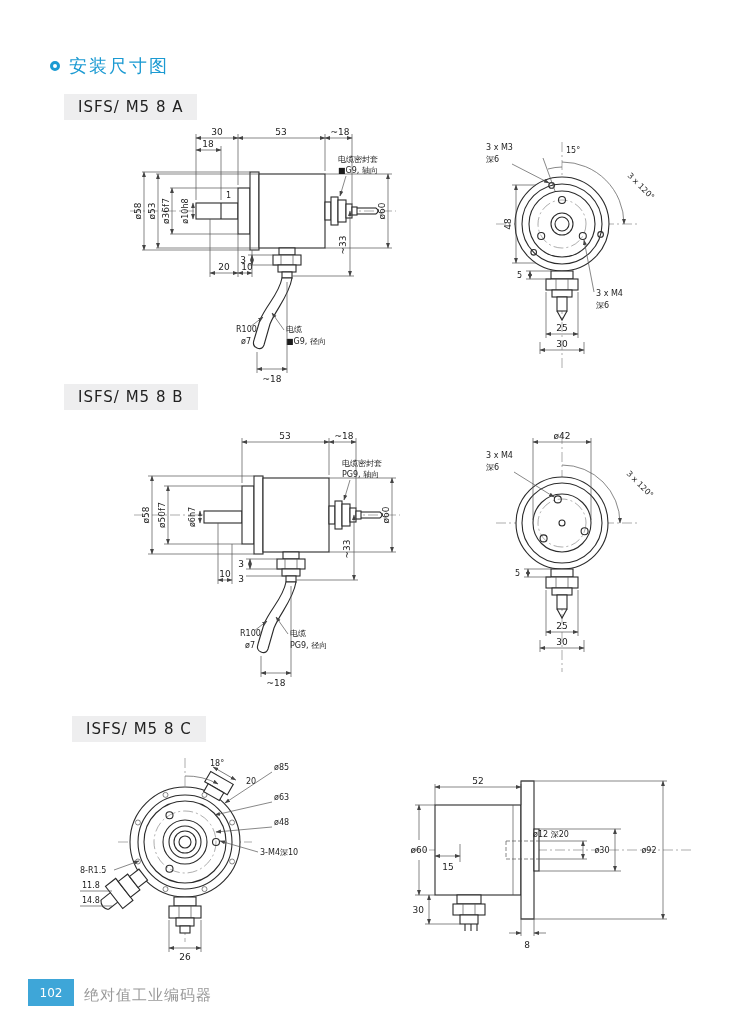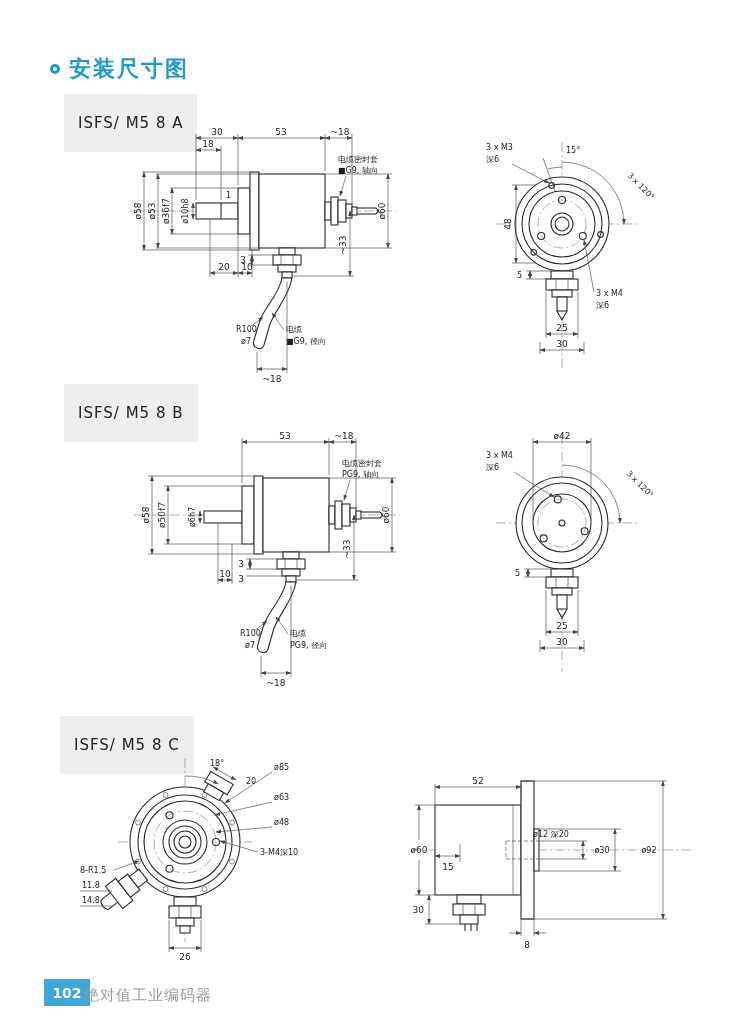--- a/index.html
+++ b/index.html
@@ -1,32 +1,32 @@
 <!DOCTYPE html>
 <html><head>
 <meta charset="utf-8">
 <style>
   *{margin:0;padding:0;box-sizing:border-box}
   html,body{width:750px;height:1018px;background:#fff;overflow:hidden}
   body{font-family:"DejaVu Sans","Liberation Sans",sans-serif;position:relative}
   .title-row{position:absolute;left:50px;top:54px;display:flex;align-items:center;gap:9px}
   .title-dot{width:10px;height:10px;border:3px solid #1b9ad2;border-radius:50%}
-  .title-text{color:#1b9ad2;font-size:22px;font-weight:bold;letter-spacing:2px}
-  .sec-label{position:absolute;background:#eeeeef;color:#222;font-size:15px;padding:20px 14px;letter-spacing:1px}
+  .title-text{color:#1b9ad2;font-size:18px;font-weight:normal;letter-spacing:2px}
+  .sec-label{position:absolute;background:#eeeeef;color:#222;font-size:15px;padding:4px 14px;letter-spacing:1px}
   .drw{position:absolute}
   svg text{font-family:"DejaVu Sans",sans-serif;fill:#1c1c1c}
   .t{font-size:9px}
   .ts{font-size:8px}
   .out{fill:#fff;stroke:#2b2b2b;stroke-width:1.1}
   .ln{fill:none;stroke:#2b2b2b;stroke-width:1.1}
   .thin{fill:none;stroke:#555;stroke-width:.7}
   .dash{fill:none;stroke:#555;stroke-width:.7;stroke-dasharray:4 2}
   .cl{fill:none;stroke:#777;stroke-width:.6;stroke-dasharray:10 3 2 3}
-  .footer-box{position:absolute;left:44px;top:979px;width:46px;height:27px;background:#3ea6d8;color:#fff;
-    display:flex;align-items:center;justify-content:center;font-size:14px;font-weight:bold}
+  .footer-box{position:absolute;left:28px;top:979px;width:46px;height:27px;background:#3ea6d8;color:#fff;
+    display:flex;align-items:center;justify-content:center;font-size:12px;font-weight:normal}
   .footer-text{position:absolute;left:84px;top:986px;color:#999;font-size:15px;letter-spacing:1px}
 </style>
 </head>
 <body>
 
 <svg width="0" height="0" style="position:absolute" aria-hidden="true">
   <defs>
     <marker id="arw" viewBox="0 0 10 10" refX="9" refY="5" markerWidth="8" markerHeight="8" orient="auto-start-reverse">
       <path d="M0,1.5 L10,5 L0,8.5 z" fill="#444"></path>
     </marker>
@@ -309,21 +309,21 @@
   <line class="thin" x1="84" y1="162" x2="84" y2="208"></line>
     <line class="thin" x1="116" y1="162" x2="116" y2="208"></line>
   <line class="thin" x1="84" y1="204" x2="116" y2="204" marker-start="url(#arw)" marker-end="url(#arw)"></line>
   <text class="t" x="100" y="201" text-anchor="middle">25</text>
   <line class="thin" x1="78" y1="212" x2="78" y2="224"></line>
     <line class="thin" x1="122" y1="212" x2="122" y2="224"></line>
   <line class="thin" x1="78" y1="220" x2="122" y2="220" marker-start="url(#arw)" marker-end="url(#arw)"></line>
   <text class="t" x="100" y="217" text-anchor="middle">30</text>
 </svg>
 
-<div class="sec-label" style="left:60px;top:716px">ISFS/ M5 8 C</div>
+<div class="sec-label" style="left:72px;top:716px">ISFS/ M5 8 C</div>
 
 <svg class="drw" style="left:60px;top:742px" width="265" height="228" viewBox="0 0 265 228">
   <line class="cl" x1="125" y1="16" x2="125" y2="200"></line>
   <line class="cl" x1="58" y1="100" x2="192" y2="100"></line>
   <g>
     <circle class="out" cx="125" cy="100" r="55"></circle>
     <circle class="ln" cx="125" cy="100" r="47"></circle>
     <circle class="ln" cx="125" cy="100" r="41"></circle>
     <circle class="cl" cx="125" cy="100" r="31"></circle>
     <circle class="ln" cx="125" cy="100" r="22"></circle>

